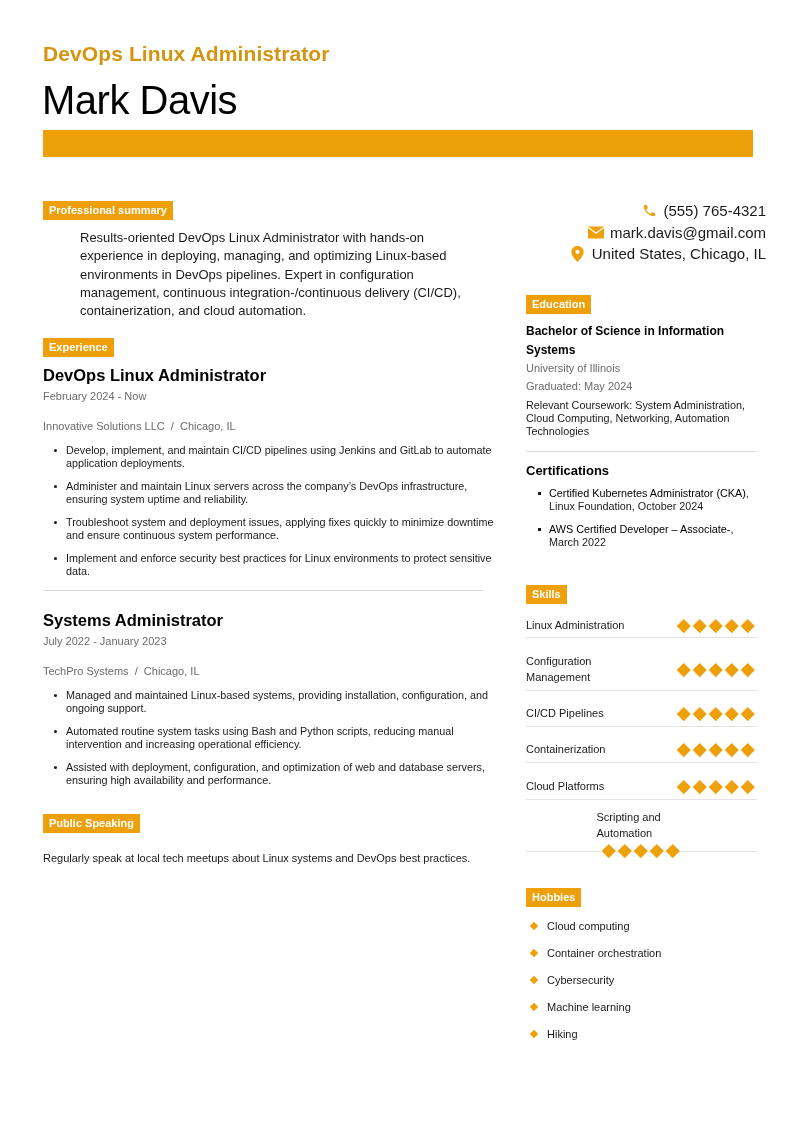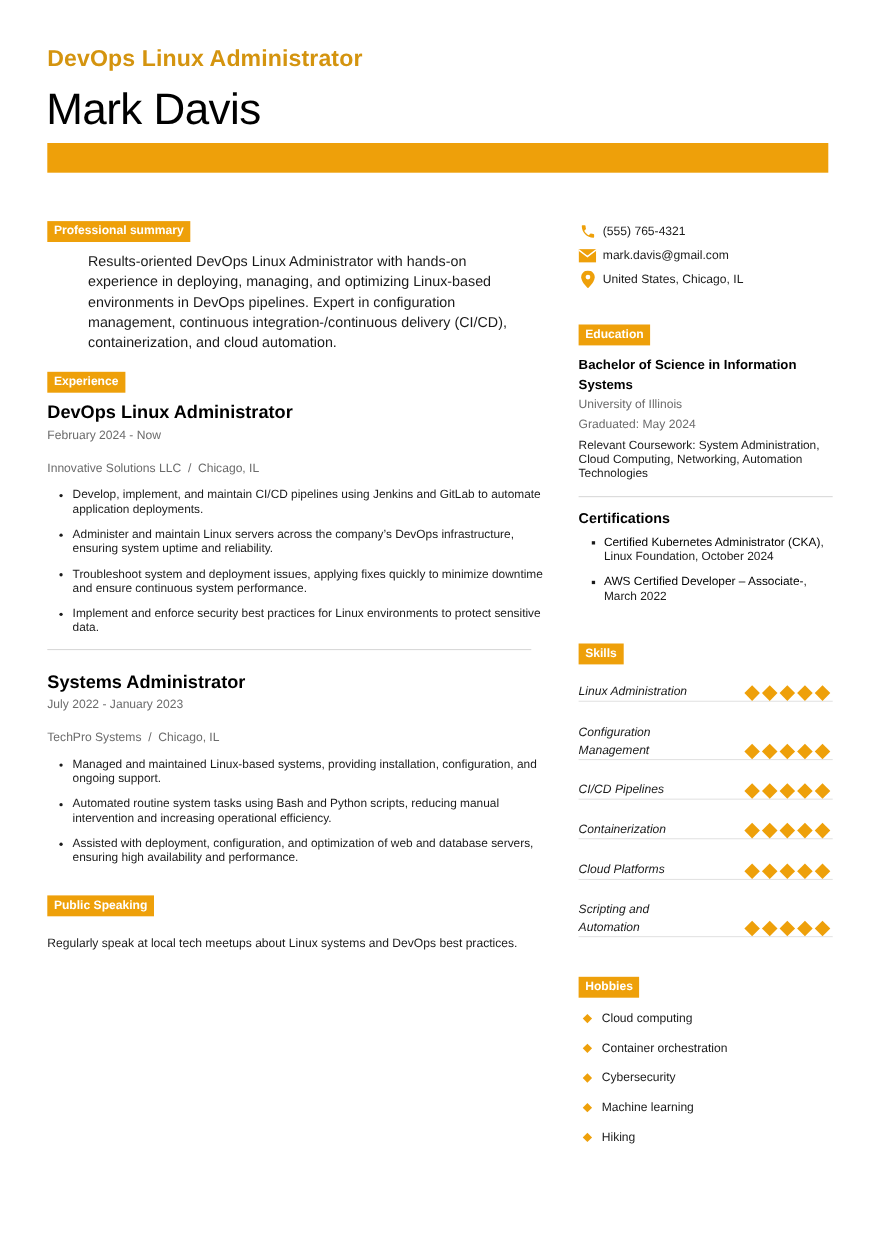--- a/index.html
+++ b/index.html
@@ -27,40 +27,40 @@
   .bullets li { position: relative; font-size: 10.8px; line-height: 13px; color: #1a1a1a; margin-bottom: 10px; }
   .bullets li::before { content: ""; position: absolute; left: -12px; top: 5px; width: 3px; height: 3px; background: #1a1a1a; border-radius: 50%; }
 
   .divider-left { position: absolute; left: 43px; top: 590px; width: 440px; height: 1px; background: #d9d9d9; }
 
   .speak-badge { position: absolute; left: 43px; top: 814px; }
   .speak-text { position: absolute; left: 43px; top: 852px; font-size: 11px; color: #1a1a1a; }
 
   
   .contact { position: absolute; left: 526px; top: 200px; width: 240px; }
-  .contact-row { display: flex; align-items: center; height: 21.5px; font-size: 11px; color: #1a1a1a; }
+  .contact-row { display: flex; align-items: center; height: 21.5px; font-size: 15px; color: #1a1a1a; justify-content: flex-end; }
   .contact-row .ic { width: 16px; height: 16px; margin-right: 6px; display: flex; align-items: center; justify-content: center; }
 
   .edu-badge { position: absolute; left: 526px; top: 295px; }
   .edu { position: absolute; left: 526px; top: 322px; width: 235px; }
   .degree { font-size: 12px; font-weight: 700; line-height: 19px; color: #000; }
   .uni { margin-top: 2px; font-size: 11px; color: #6b6b6b; }
   .grad { margin-top: 6px; font-size: 11px; color: #6b6b6b; }
   .course { margin-top: 7px; font-size: 10.8px; line-height: 13px; color: #1a1a1a; }
   .edu-divider { position: absolute; left: 526px; top: 451px; width: 231px; height: 1px; background: #d9d9d9; }
 
   .cert-title { position: absolute; left: 526px; top: 463px; font-size: 13px; font-weight: 700; color: #000; }
   .certs { position: absolute; left: 526px; top: 487px; width: 240px; list-style: none; padding-left: 23px; }
   .certs li { position: relative; font-size: 10.8px; line-height: 13px; color: #1a1a1a; margin-bottom: 10px; }
   .certs li::before { content: ""; position: absolute; left: -11px; top: 5px; width: 3px; height: 3px; background: #1a1a1a; }
   .certs b { font-weight: 400; color: #000; }
 
   .skills-badge { position: absolute; left: 526px; top: 585px; }
   .skills { position: absolute; left: 526px; top: 603px; width: 231px; }
-  .skill-row { display: flex; justify-content: space-between; align-items: flex-end; border-bottom: 1.5px solid #e3e3e3; padding-top: 9px; font-style: italic; }
+  .skill-row { display: flex; justify-content: space-between; align-items: center; border-bottom: 1.5px solid #e3e3e3; padding-top: 9px; }
   .skill-name { font-size: 11px; line-height: 16px; color: #1a1a1a; width: 130px; }
   .skill-rating { display: flex; gap: 1.5px; margin-top: 2px; margin-right: 2px; }
   .diamond { width: 14.5px; height: 14.5px; position: relative; }
   .diamond::after { content: ""; position: absolute; left: 2.5px; top: 2.5px; width: 9.5px; height: 9.5px; background: #eea00a; transform: rotate(45deg); }
 
   .hobbies-badge { position: absolute; left: 526px; top: 888px; }
   .hobbies { position: absolute; left: 526px; top: 913px; list-style: none; }
   .hobby { display: flex; align-items: center; height: 26.8px; font-size: 11px; color: #1a1a1a; }
   .hobby-bullet { width: 21px; height: 10px; position: relative; }
   .hobby-bullet::after { content: ""; position: absolute; left: 5px; top: 2px; width: 6px; height: 6px; background: #eea00a; transform: rotate(45deg); }
@@ -196,21 +196,21 @@
   <div class="skill-row" style="height:37px;">
     <span class="skill-name">Cloud Platforms</span>
     <span class="skill-rating">
       <i class="diamond"></i>
         <i class="diamond"></i>
         <i class="diamond"></i>
         <i class="diamond"></i>
         <i class="diamond"></i>
     </span>
   </div>
-  <div class="skill-row" style="height:52px;">
+  <div class="skill-row" style="height:52px;flex-direction:column;">
     <span class="skill-name" style="width:90px;">Scripting and Automation</span>
     <span class="skill-rating">
       <i class="diamond"></i>
         <i class="diamond"></i>
         <i class="diamond"></i>
         <i class="diamond"></i>
         <i class="diamond"></i>
     </span>
   </div>
 </div>

